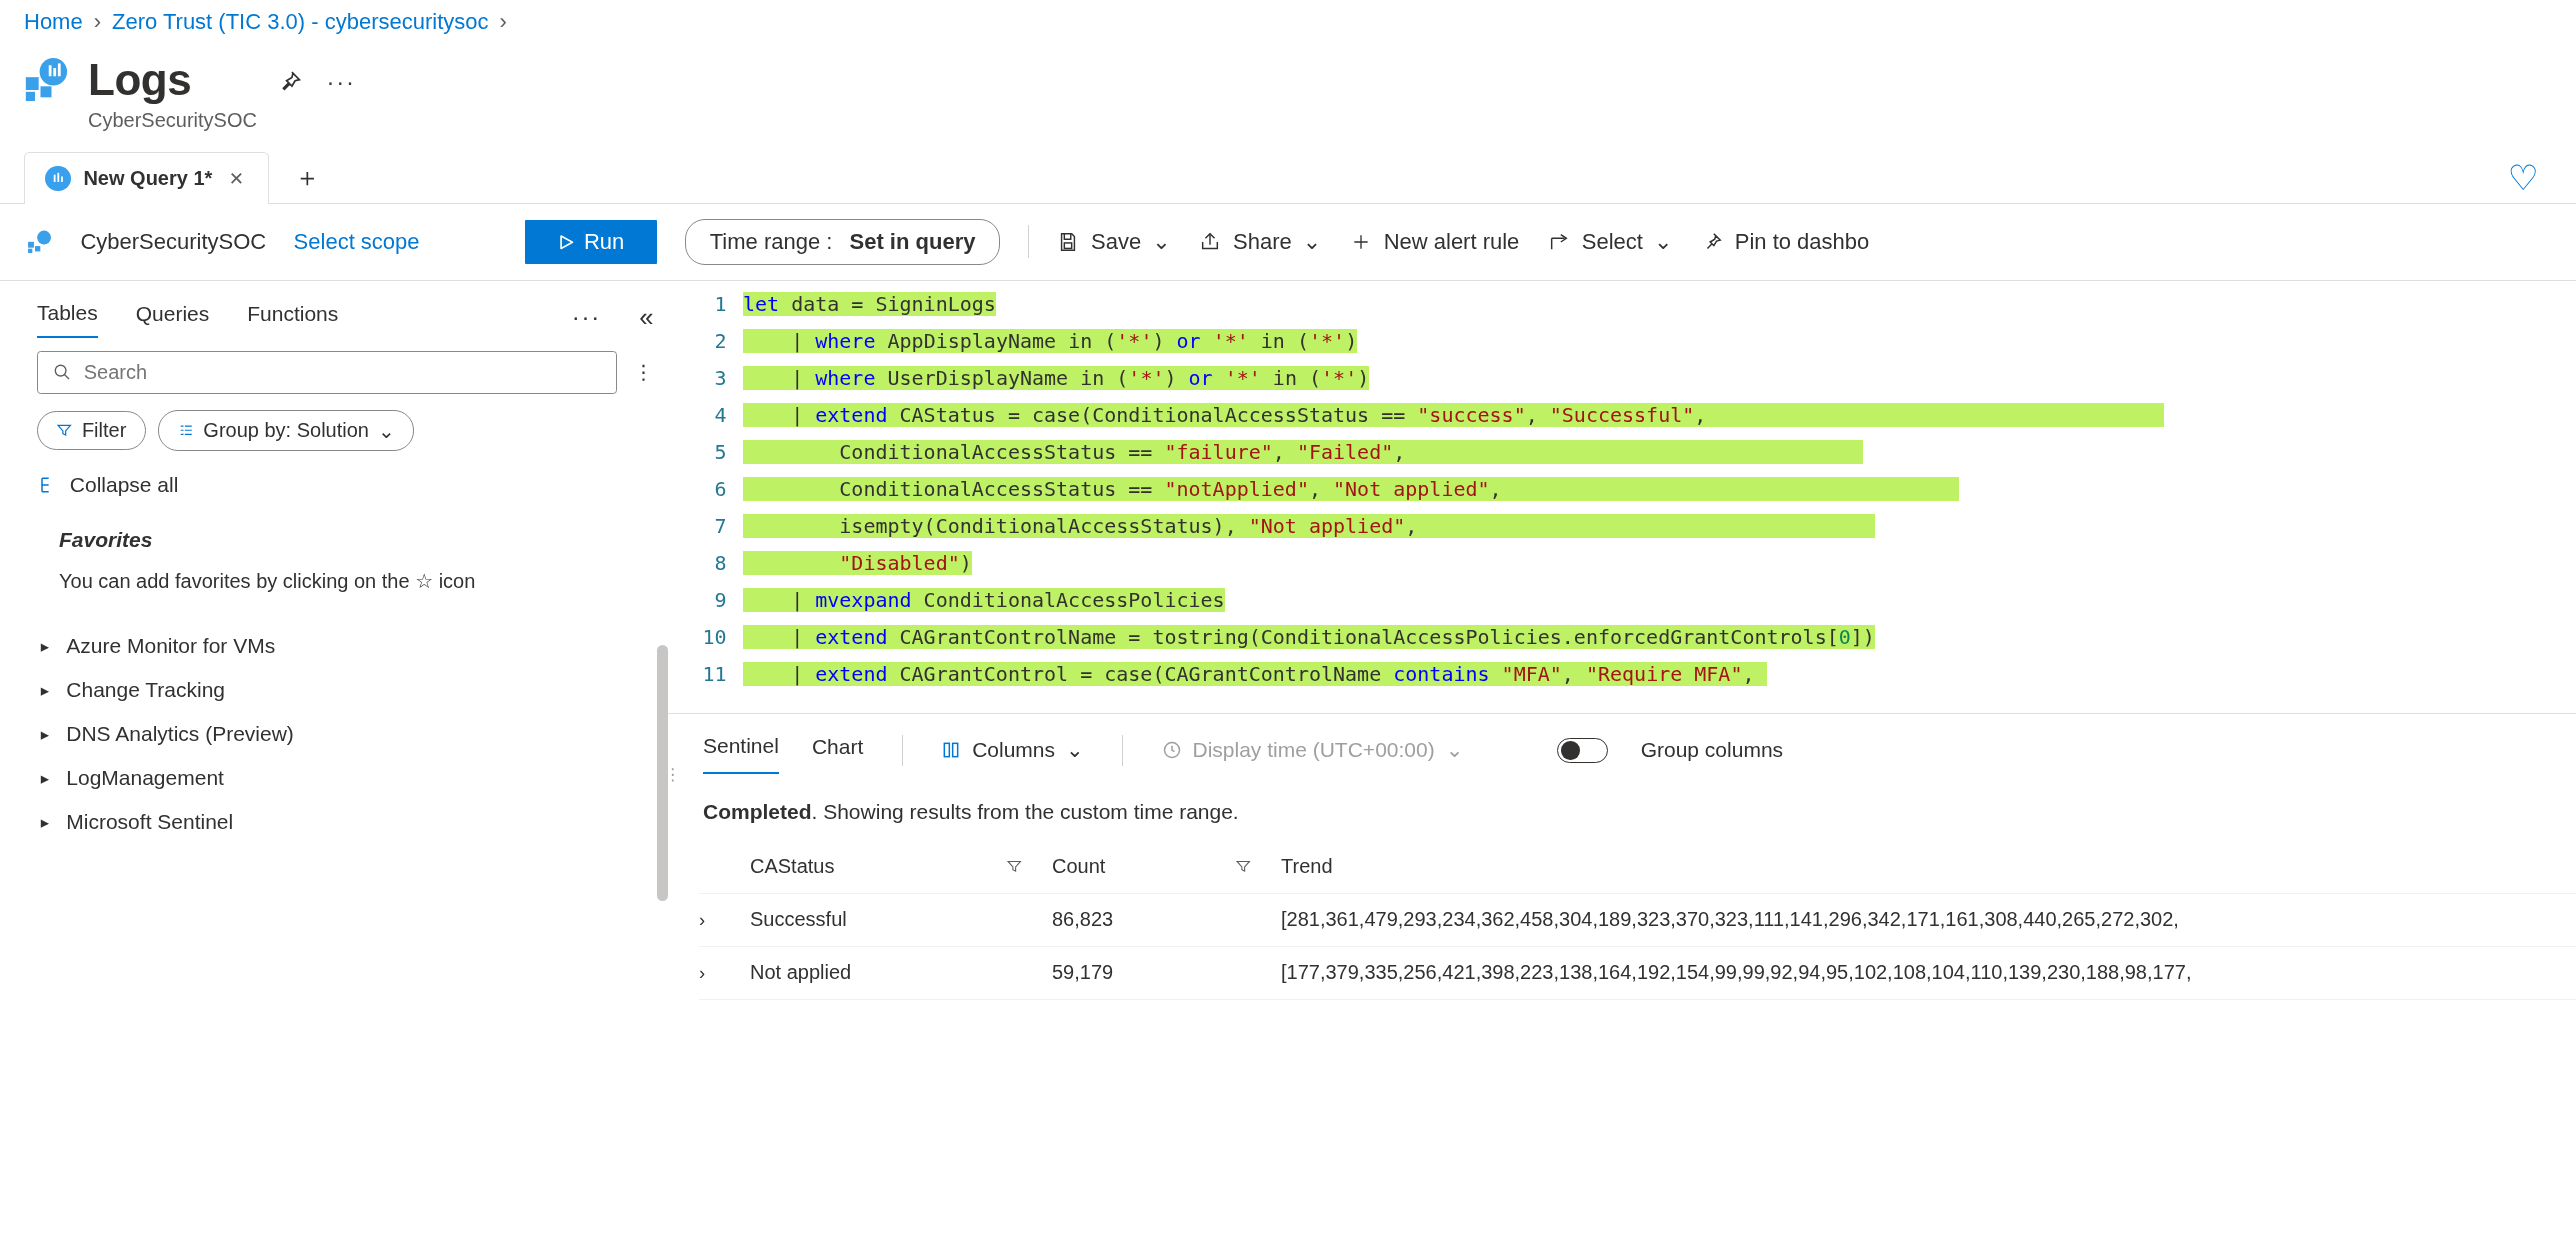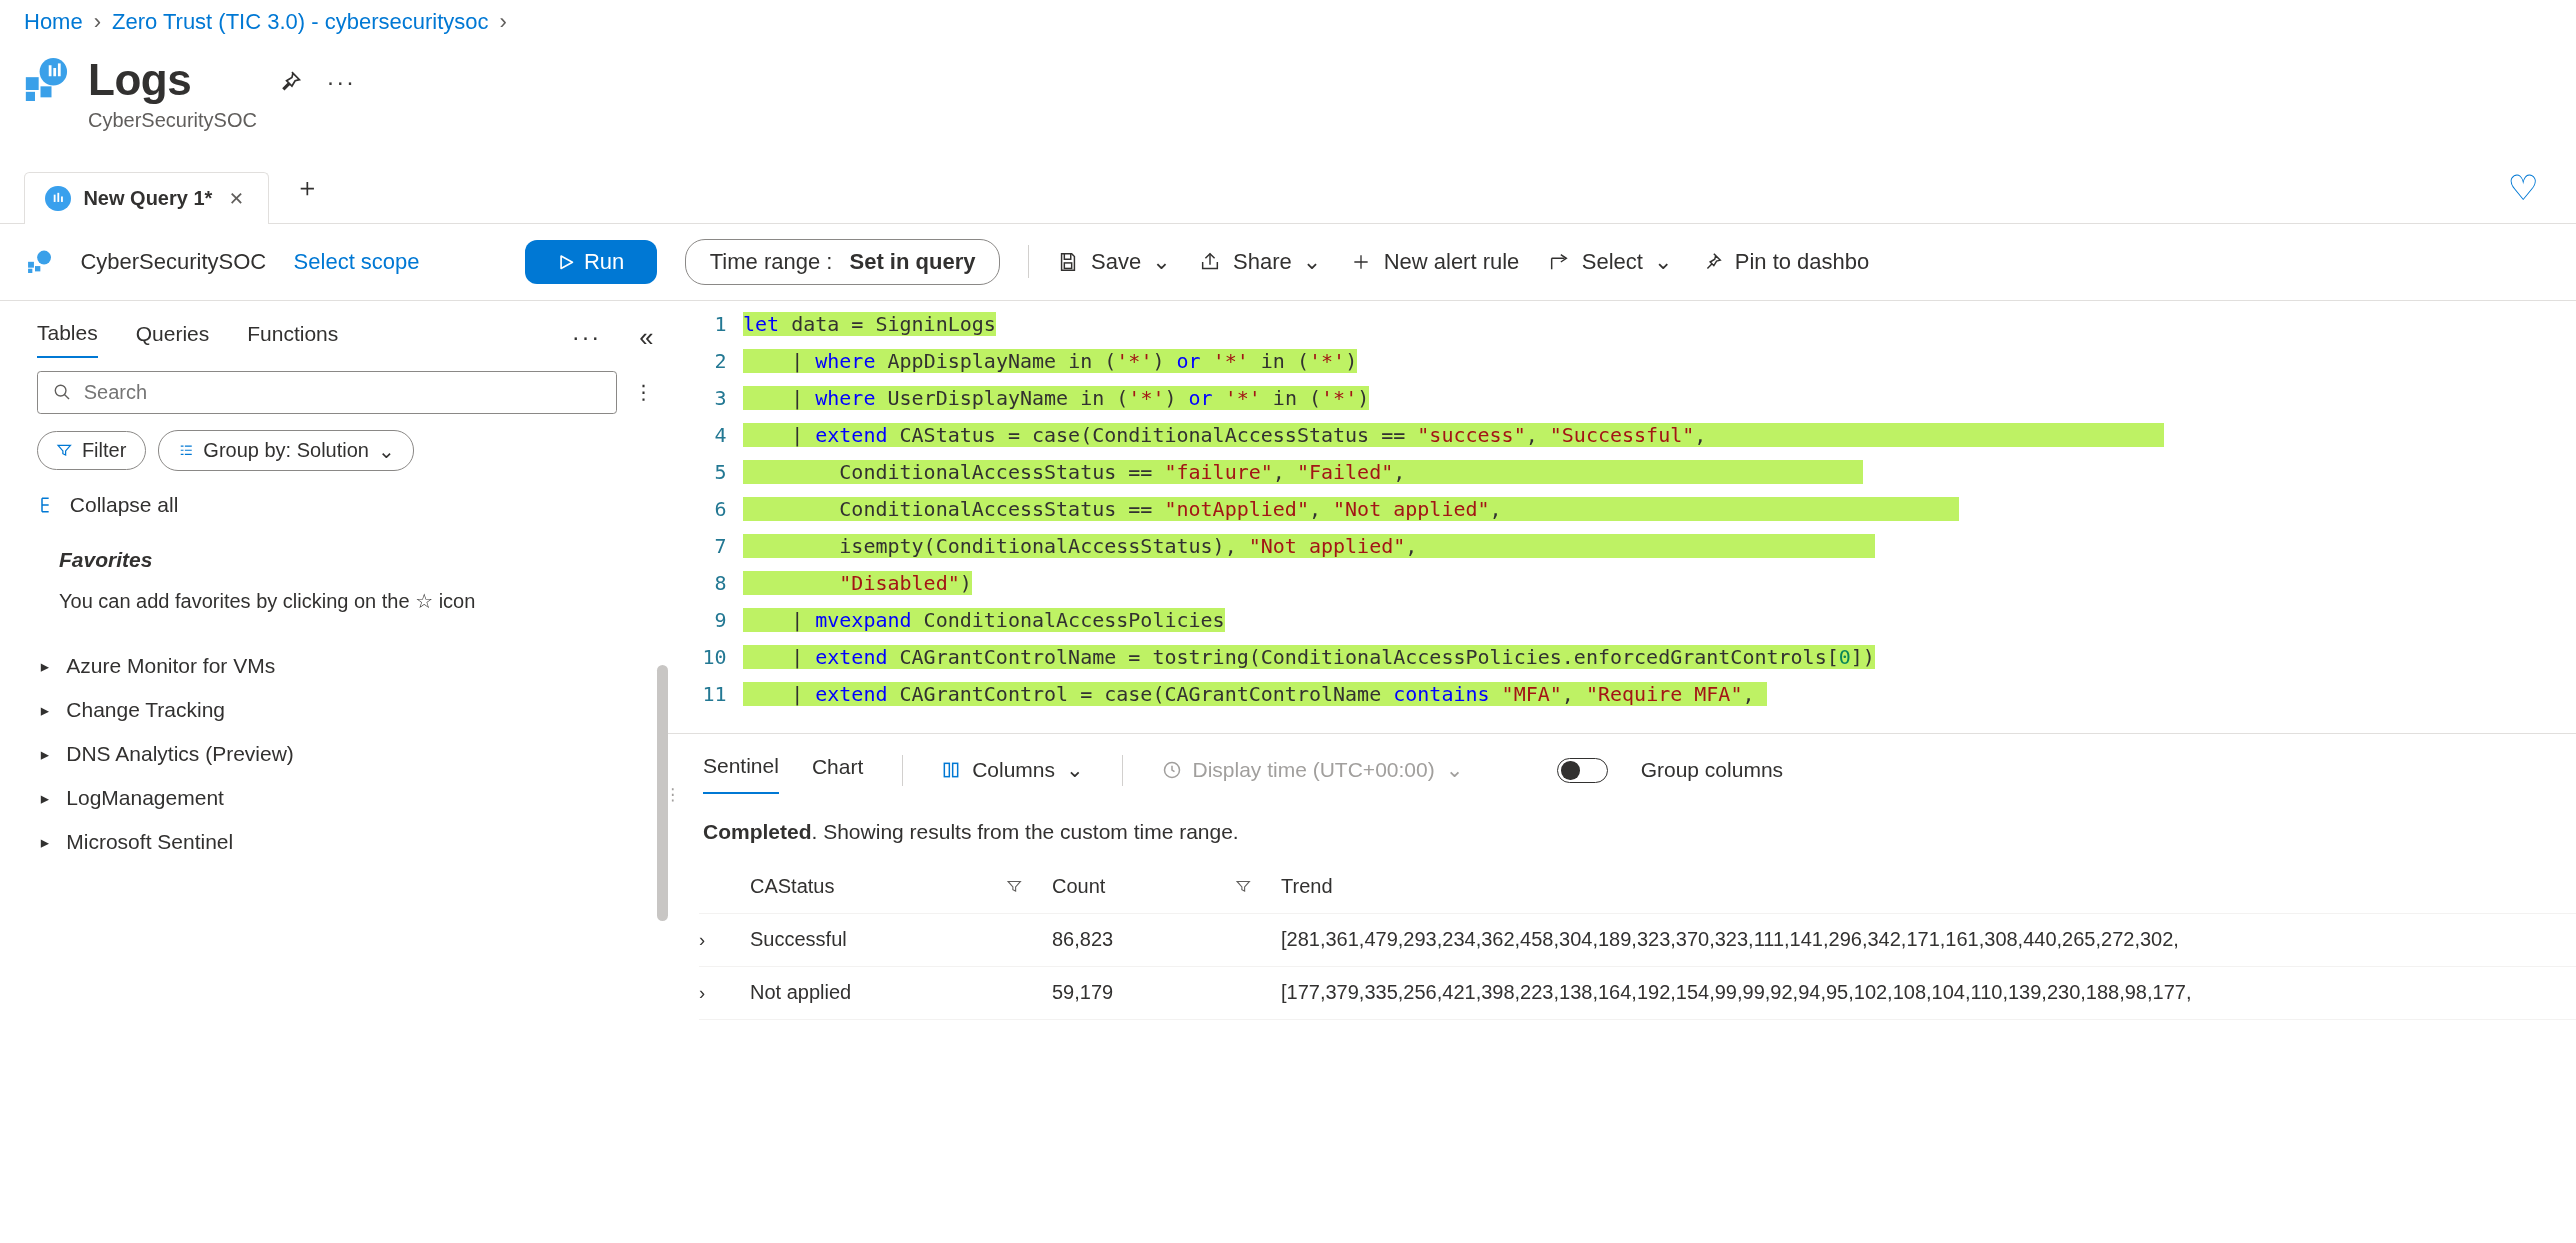--- a/index.html
+++ b/index.html
@@ -53,41 +53,40 @@
     padding-left: 24px;
   }
   .tab {
     display:flex;align-items:center;gap:12.8px;
     border:0.9px solid #e1dfdd;border-bottom:none;
     border-radius:5.5px 5.5px 0 0;
     padding:12.8px 20px;
     font-size:20px;
     background:#fff;
     margin-bottom:-0.9px;
-    margin-top:20px;
   }
   .tab .dot {
     width:25.6px;height:25.6px;border-radius:50%;background:#39a0ed;
     display:flex;align-items:center;justify-content:center;color:#fff;font-size:10px;
   }
   .tab-title { font-weight:600; }
   .tab-close { color:#605e5c; font-size:18.3px; cursor:pointer; padding:0 3.7px; }
   .tab-add { font-size:25.6px; color:#323130; padding:0 25.6px; cursor:pointer; font-weight:300; line-height:1; }
   .tab-right { margin-left:auto; padding-right:37px; }
   .heart { color:#0078d4; font-size:35px; }
 
   
   .toolbar {
     display:flex;align-items:center;gap:27.4px;
     padding:14.6px 27.4px 14.6px 27.4px;
   }
   .toolbar .scope-name { font-size:22px; color:#323130; }
   .toolbar .select-scope { color:#0078d4; font-size:22px; cursor:pointer; }
   .run-btn {
-    background:#0078d4;color:#fff;border:none;border-radius:12px;
+    background:#0078d4;color:#fff;border:none;border-radius:1px;
     padding:9.1px 33px;font-size:22px;cursor:pointer;
     display:flex;align-items:center;gap:9.1px;font-weight:400;
   }
   .time-range {
     border:0.9px solid #8a8886;border-radius:20px;
     padding:9.1px 24px;font-size:22px;
     display:flex;align-items:center;gap:5.5px;
   }
   .time-range .val { font-weight:600; }
   .vsep { width:0.9px;height:33px;background:#d2d0ce; }

